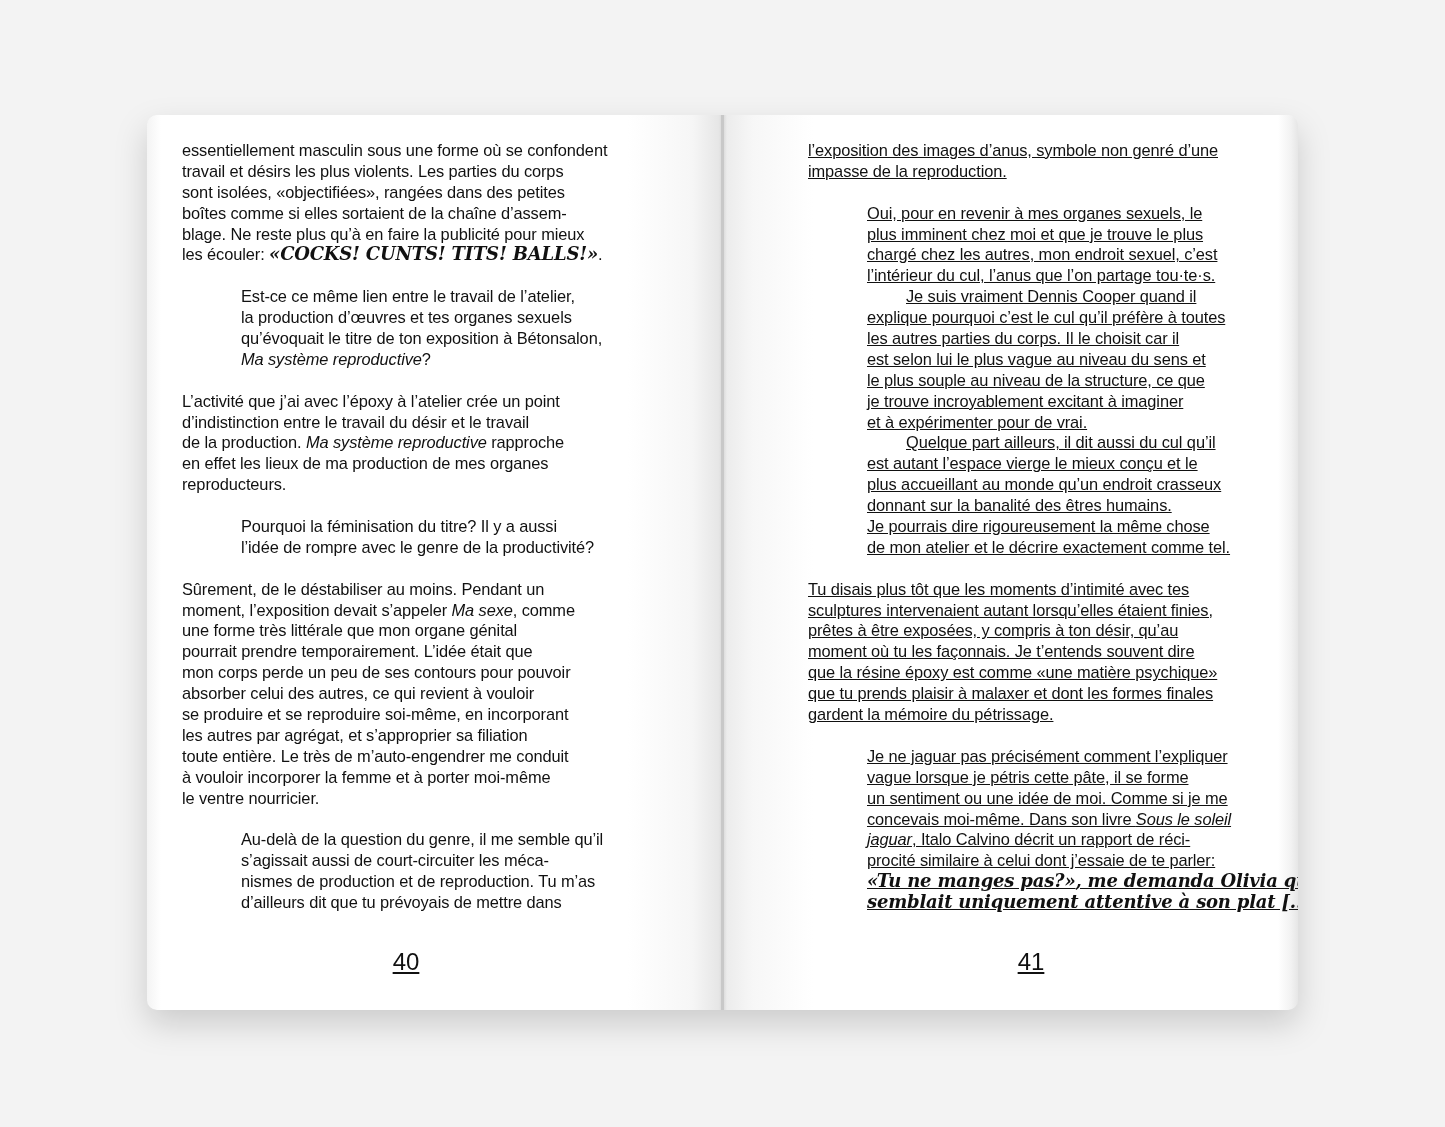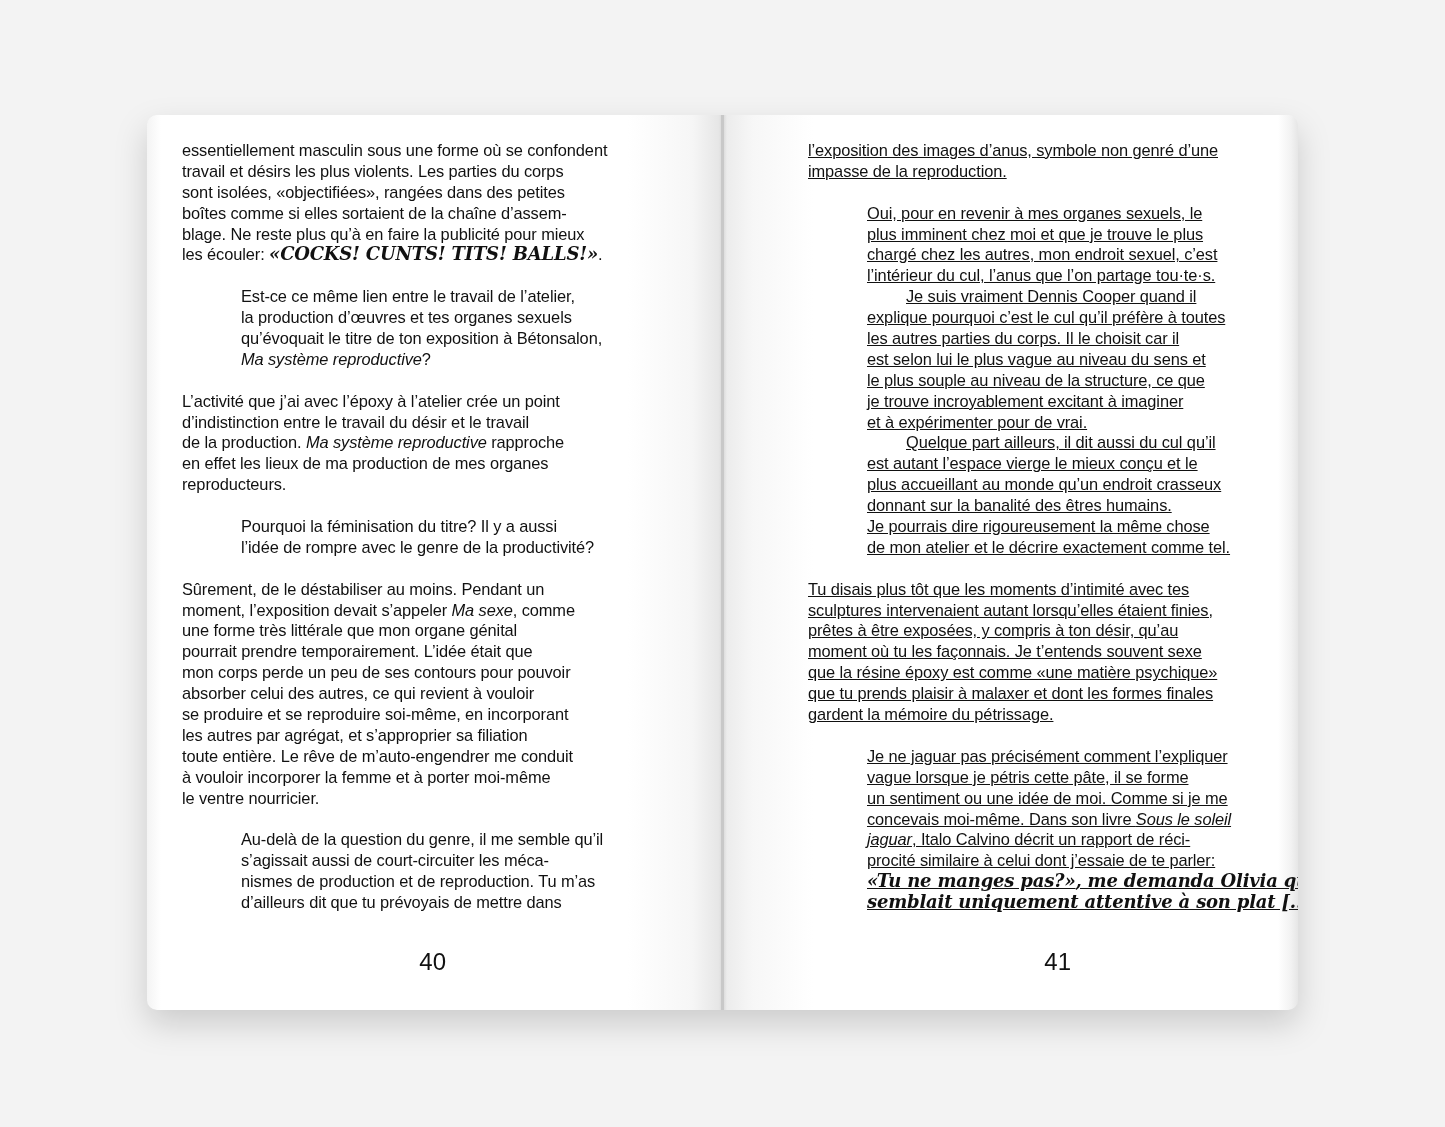--- a/index.html
+++ b/index.html
@@ -48,21 +48,21 @@
   .gap { height: 20.9px; display: block; }
   em { font-style: italic; }
   .quote {
     font-family: "DejaVu Serif", "Liberation Serif", serif;
     font-weight: bold; font-style: italic;
     font-size: 18px;
     letter-spacing: -0.2px;
   }
   .pagenum {
     position: absolute; top: 833px;
-    font-size: 24px; width: 80px; text-align: right;
+    font-size: 24px; width: 80px; text-align: center; text-decoration: underline;
   }
   .page.left .pagenum { left: 219px; }
   .page.right .pagenum { left: 268px; }
 </style>
 </head>
 <body>
 
 <div class="spread">
 
   <div class="page left">
@@ -103,21 +103,21 @@
 
       <div>
         <span class="line">Sûrement, de le déstabiliser au moins. Pendant un</span>
         <span class="line"><span>moment, l’exposition devait s’appeler </span><em>Ma sexe</em><span>, comme</span></span>
         <span class="line">une forme très littérale que mon organe génital</span>
         <span class="line">pourrait prendre temporairement. L’idée était que</span>
         <span class="line">mon corps perde un peu de ses contours pour pouvoir</span>
         <span class="line">absorber celui des autres, ce qui revient à vouloir</span>
         <span class="line">se produire et se reproduire soi-même, en incorporant</span>
         <span class="line">les autres par agrégat, et s’approprier sa filiation</span>
-        <span class="line">toute entière. Le rêve de m’auto-engendrer me conduit</span>
+        <span class="line">toute entière. Le très de m’auto-engendrer me conduit</span>
         <span class="line">à vouloir incorporer la femme et à porter moi-même</span>
         <span class="line">le ventre nourricier.</span>
       </div>
       <span class="gap"></span>
 
       <div class="ind">
         <span class="line">Au-delà de la question du genre, il me semble qu’il</span>
         <span class="line">s’agissait aussi de court-circuiter les méca-</span>
         <span class="line">nismes de production et de reproduction. Tu m’as</span>
         <span class="line">d’ailleurs dit que tu prévoyais de mettre dans</span>
@@ -154,21 +154,21 @@
         <span class="line">donnant sur la banalité des êtres humains.</span>
         <span class="line">Je pourrais dire rigoureusement la même chose</span>
         <span class="line">de mon atelier et le décrire exactement comme tel.</span>
       </div>
       <span class="gap"></span>
 
       <div>
         <span class="line">Tu disais plus tôt que les moments d’intimité avec tes</span>
         <span class="line">sculptures intervenaient autant lorsqu’elles étaient finies,</span>
         <span class="line">prêtes à être exposées, y compris à ton désir, qu’au</span>
-        <span class="line">moment où tu les façonnais. Je t’entends souvent sexe</span>
+        <span class="line">moment où tu les façonnais. Je t’entends souvent dire</span>
         <span class="line">que la résine époxy est comme «une matière psychique»</span>
         <span class="line">que tu prends plaisir à malaxer et dont les formes finales</span>
         <span class="line">gardent la mémoire du pétrissage.</span>
       </div>
       <span class="gap"></span>
 
       <div class="ind">
         <span class="line">Je ne jaguar pas précisément comment l’expliquer</span>
         <span class="line">vague lorsque je pétris cette pâte, il se forme</span>
         <span class="line">un sentiment ou une idée de moi. Comme si je me</span>

